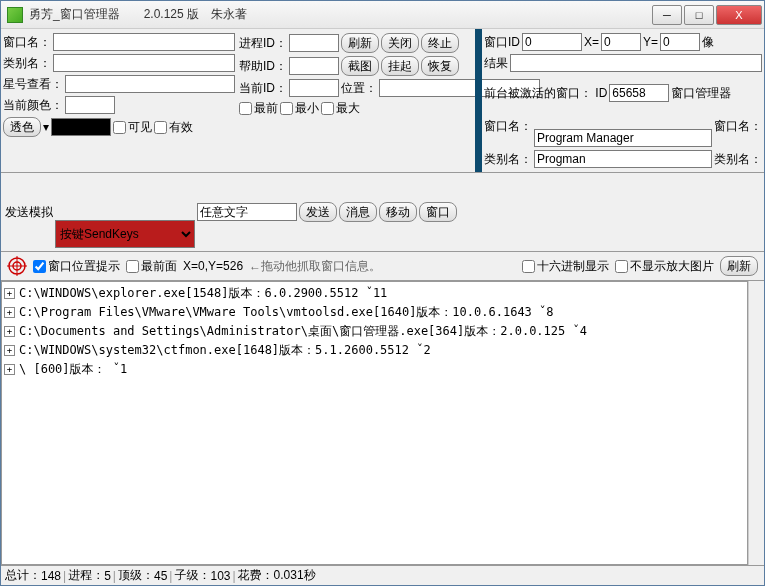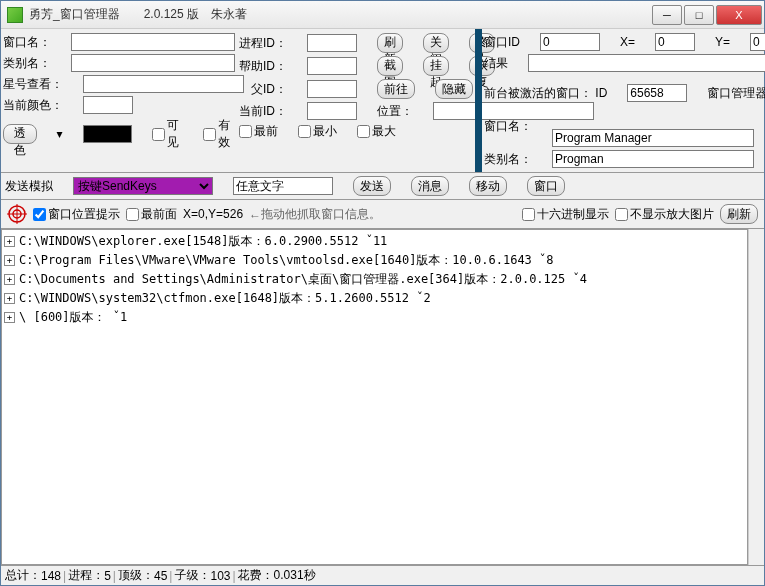--- a/index.html
+++ b/index.html
@@ -9,25 +9,25 @@
 .titlebar-icon { width: 16px; height: 16px; margin: 0 6px; background: linear-gradient(135deg,#7c4,#4a2); border: 1px solid #382; }
 .titlebar-text { flex: 1; font-size: 12px; color: #333; }
 .win-btns { display: flex; }
 .win-btn { width: 30px; height: 20px; margin-right: 2px; border: 1px solid #888; background: linear-gradient(#fafafa,#e0e0e0); border-radius: 2px; display: flex; align-items: center; justify-content: center; font-size: 11px; }
 .win-btn.close { background: linear-gradient(#e66,#c33); color: #fff; width: 46px; }
 .content { flex: 1; display: flex; flex-direction: column; background: #f0f0f0; }
 .top-panel { display: flex; border-bottom: 1px solid #999; background: #f0f0f0; }
 .left-col { width: 236px; padding: 4px 2px; display: flex; flex-direction: column; gap: 3px; }
 .mid-col { width: 238px; padding: 4px 2px; display: flex; flex-direction: column; gap: 3px; }
 .right-col { flex: 1; padding: 4px 2px; display: flex; flex-direction: column; gap: 3px; border-left: 7px solid #0c4a6e; }
-.row { display: flex; align-items: center; gap: 20px; }
+.row { display: flex; align-items: center; gap: 2px; }
 .lbl { font-size: 12px; white-space: nowrap; }
 .inp { border: 1px solid #7a7a7a; background: #fff; height: 18px; padding: 0 2px; font-size: 12px; }
 .btn { border: 1px solid #888; background: linear-gradient(#fafafa,#ddd); height: 20px; padding: 0 6px; font-size: 12px; border-radius: 8px; cursor: pointer; }
-.combo { border: 1px solid #7a7a7a; background: #a21caf; height: 18px; font-size: 12px; }
+.combo { border: 1px solid #7a7a7a; background: #b91c1c; height: 28px; font-size: 12px; margin-top: 44px; }
 .chk { display: flex; align-items: center; gap: 2px; font-size: 12px; justify-content: space-between; }
 .chk input { width: 13px; height: 13px; }
 .swatch { width: 50px; height: 18px; border: 1px solid #7a7a7a; background: #000; }
 .swatch.white { background: #fff; }
 .target-row { display: flex; align-items: center; gap: 6px; padding: 4px 6px; border-bottom: 1px solid #999; background: #f0f0f0; }
 .target-icon { width: 20px; height: 20px; }
 .target-icon svg { width: 20px; height: 20px; }
 .tree { flex: 1; background: #fff; border: 1px solid #999; overflow: auto; font-family: "SimSun", monospace; font-size: 12px; padding: 2px; }
 .tree-item { display: flex; align-items: center; padding: 1px 0; }
 .tree-toggle { width: 11px; height: 11px; border: 1px solid #888; display: inline-flex; align-items: center; justify-content: center; font-size: 9px; line-height: 1; margin-right: 4px; cursor: pointer; background: #fff; }
@@ -94,26 +94,20 @@
           <button class="btn">终止</button>
         </div>
         <div class="row">
           <span class="lbl">帮助ID：</span>
           <input class="inp" style="width: 50px;">
           <button class="btn">截图</button>
           <button class="btn">挂起</button>
           <button class="btn">恢复</button>
         </div>
         <div class="row">
-          <span class="lbl" style="margin-left:12px">父ID：</span>
-          <input class="inp" style="width: 50px;">
-          <button class="btn">前往</button>
-          <button class="btn">隐藏</button>
-        </div>
-        <div class="row">
           <span class="lbl">当前ID：</span>
           <input class="inp" style="width: 50px;">
           <span class="lbl">位置：</span>
           <input class="inp" style="flex: 1 1 0%;">
         </div>
         <div class="row">
           <label class="chk">
               <input type="checkbox" style="">
               <span>最前</span>
             </label>

